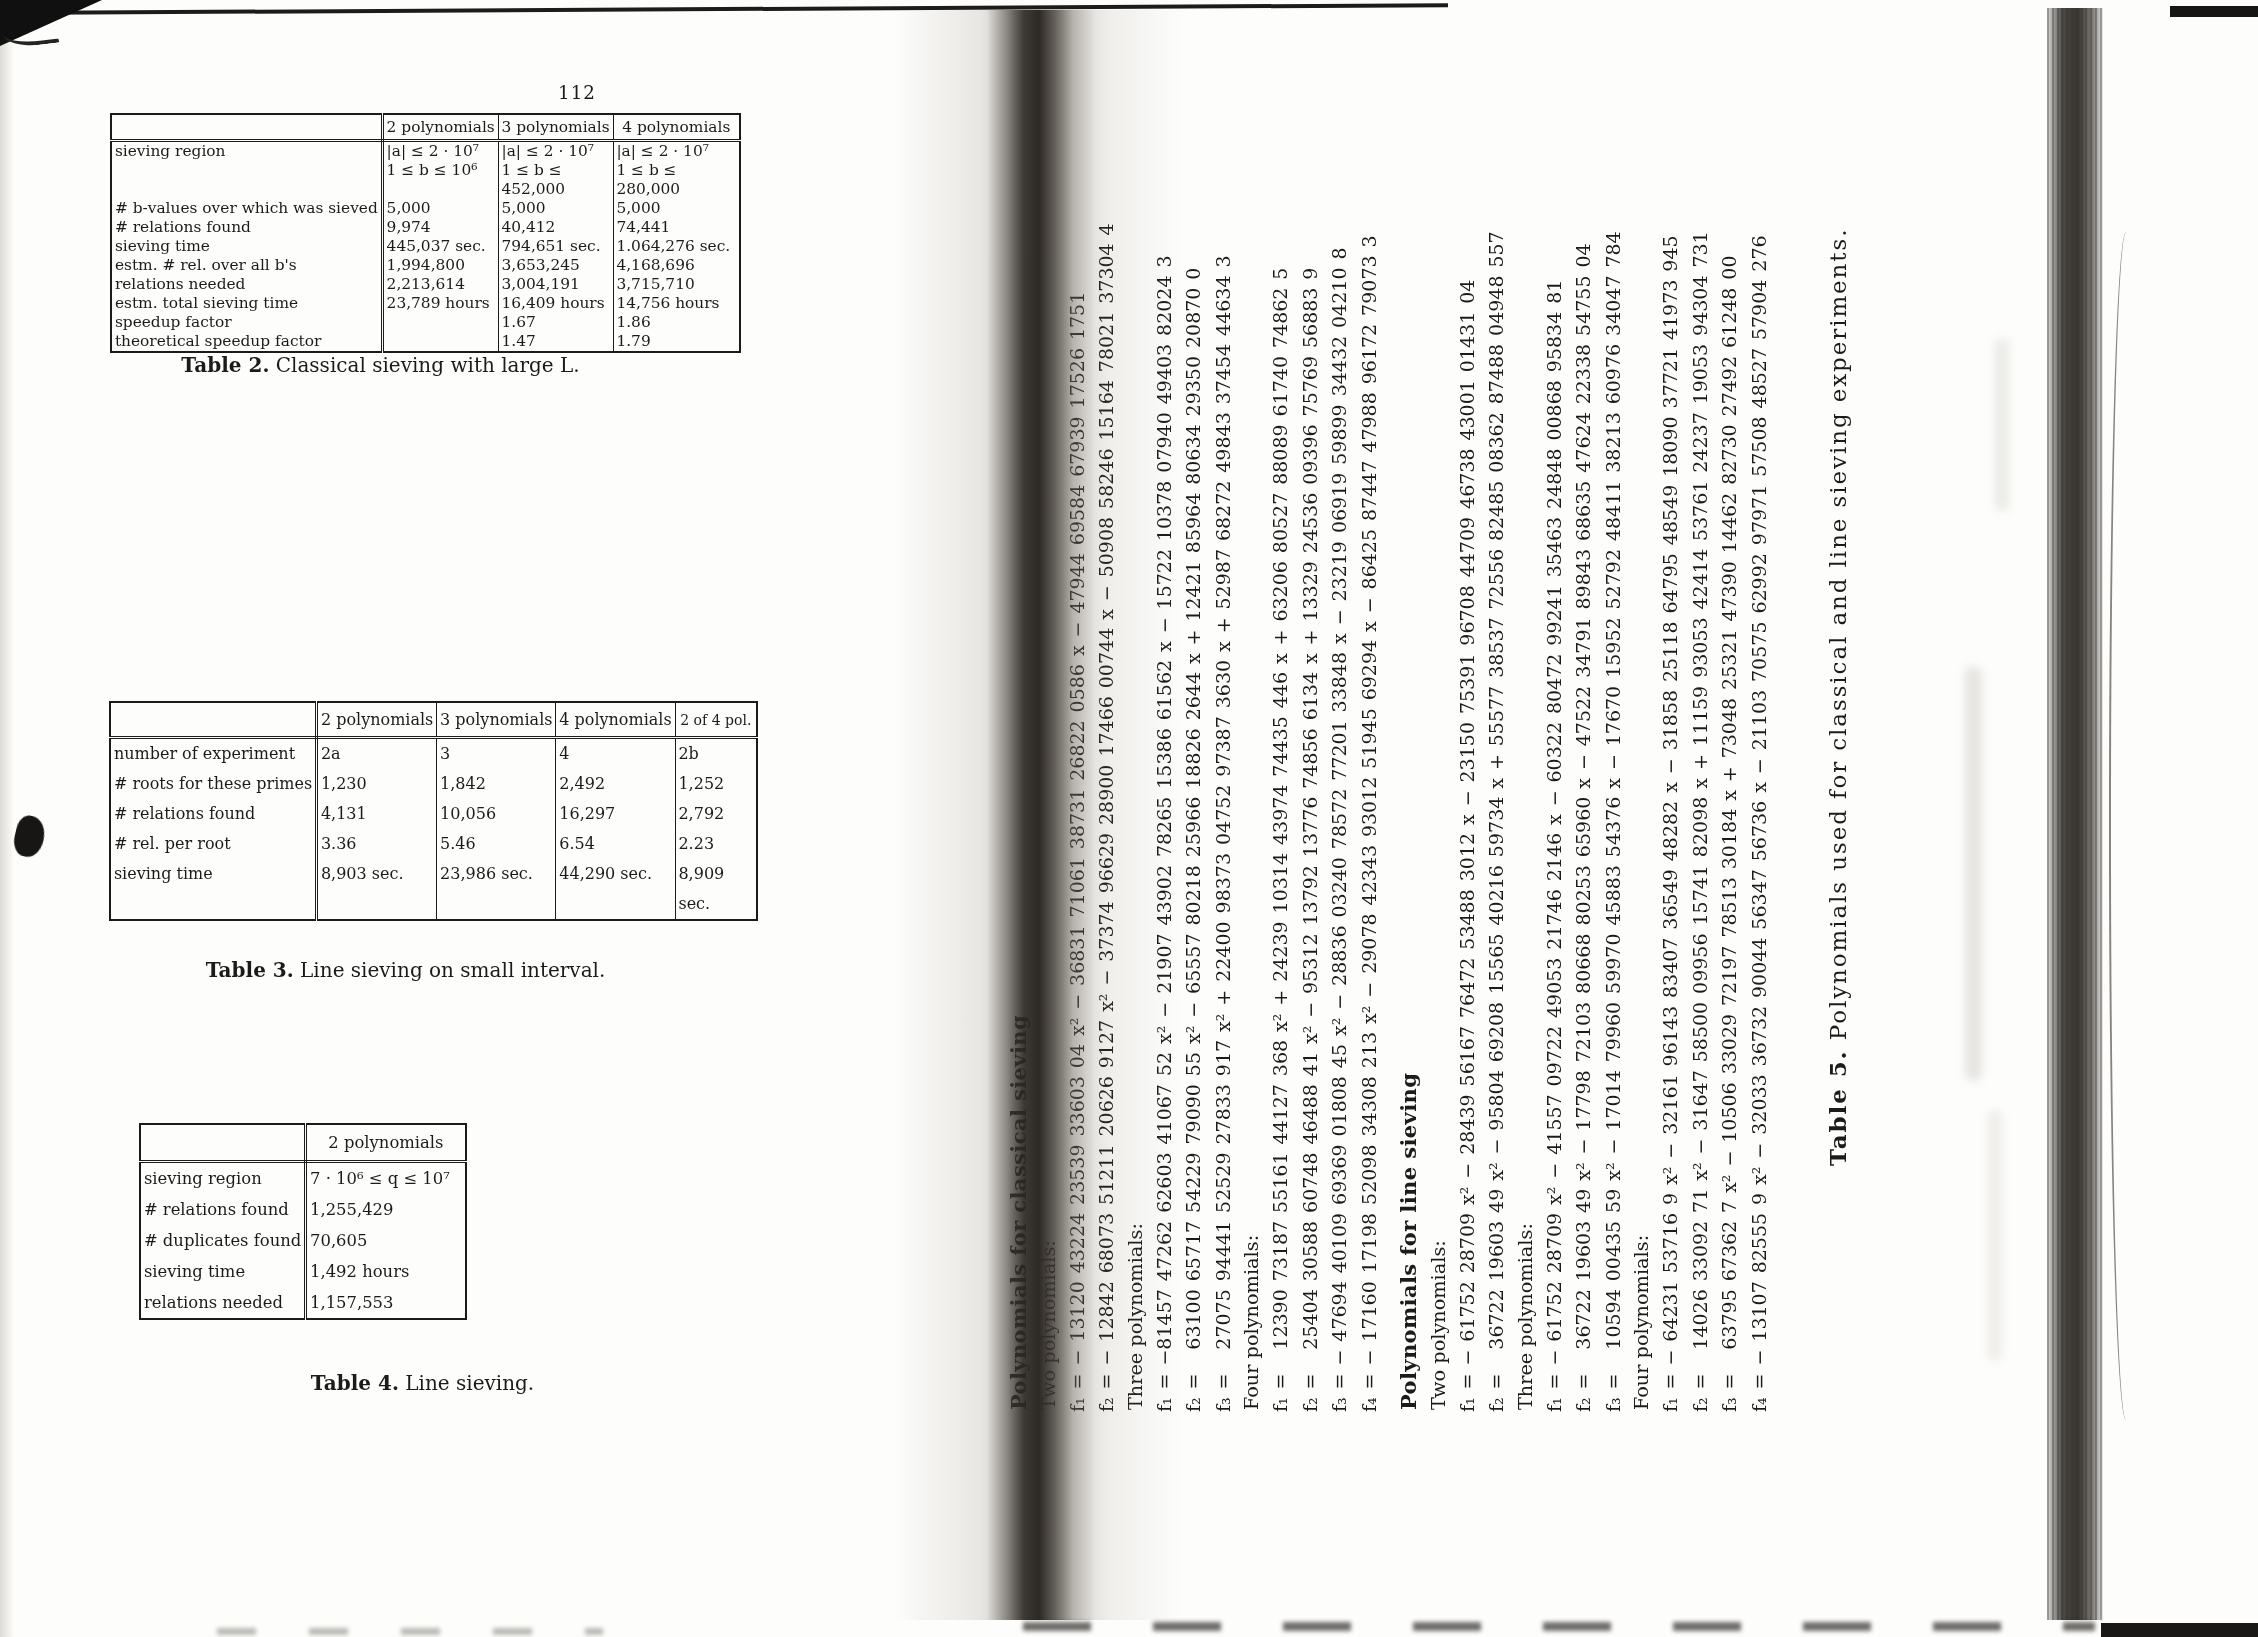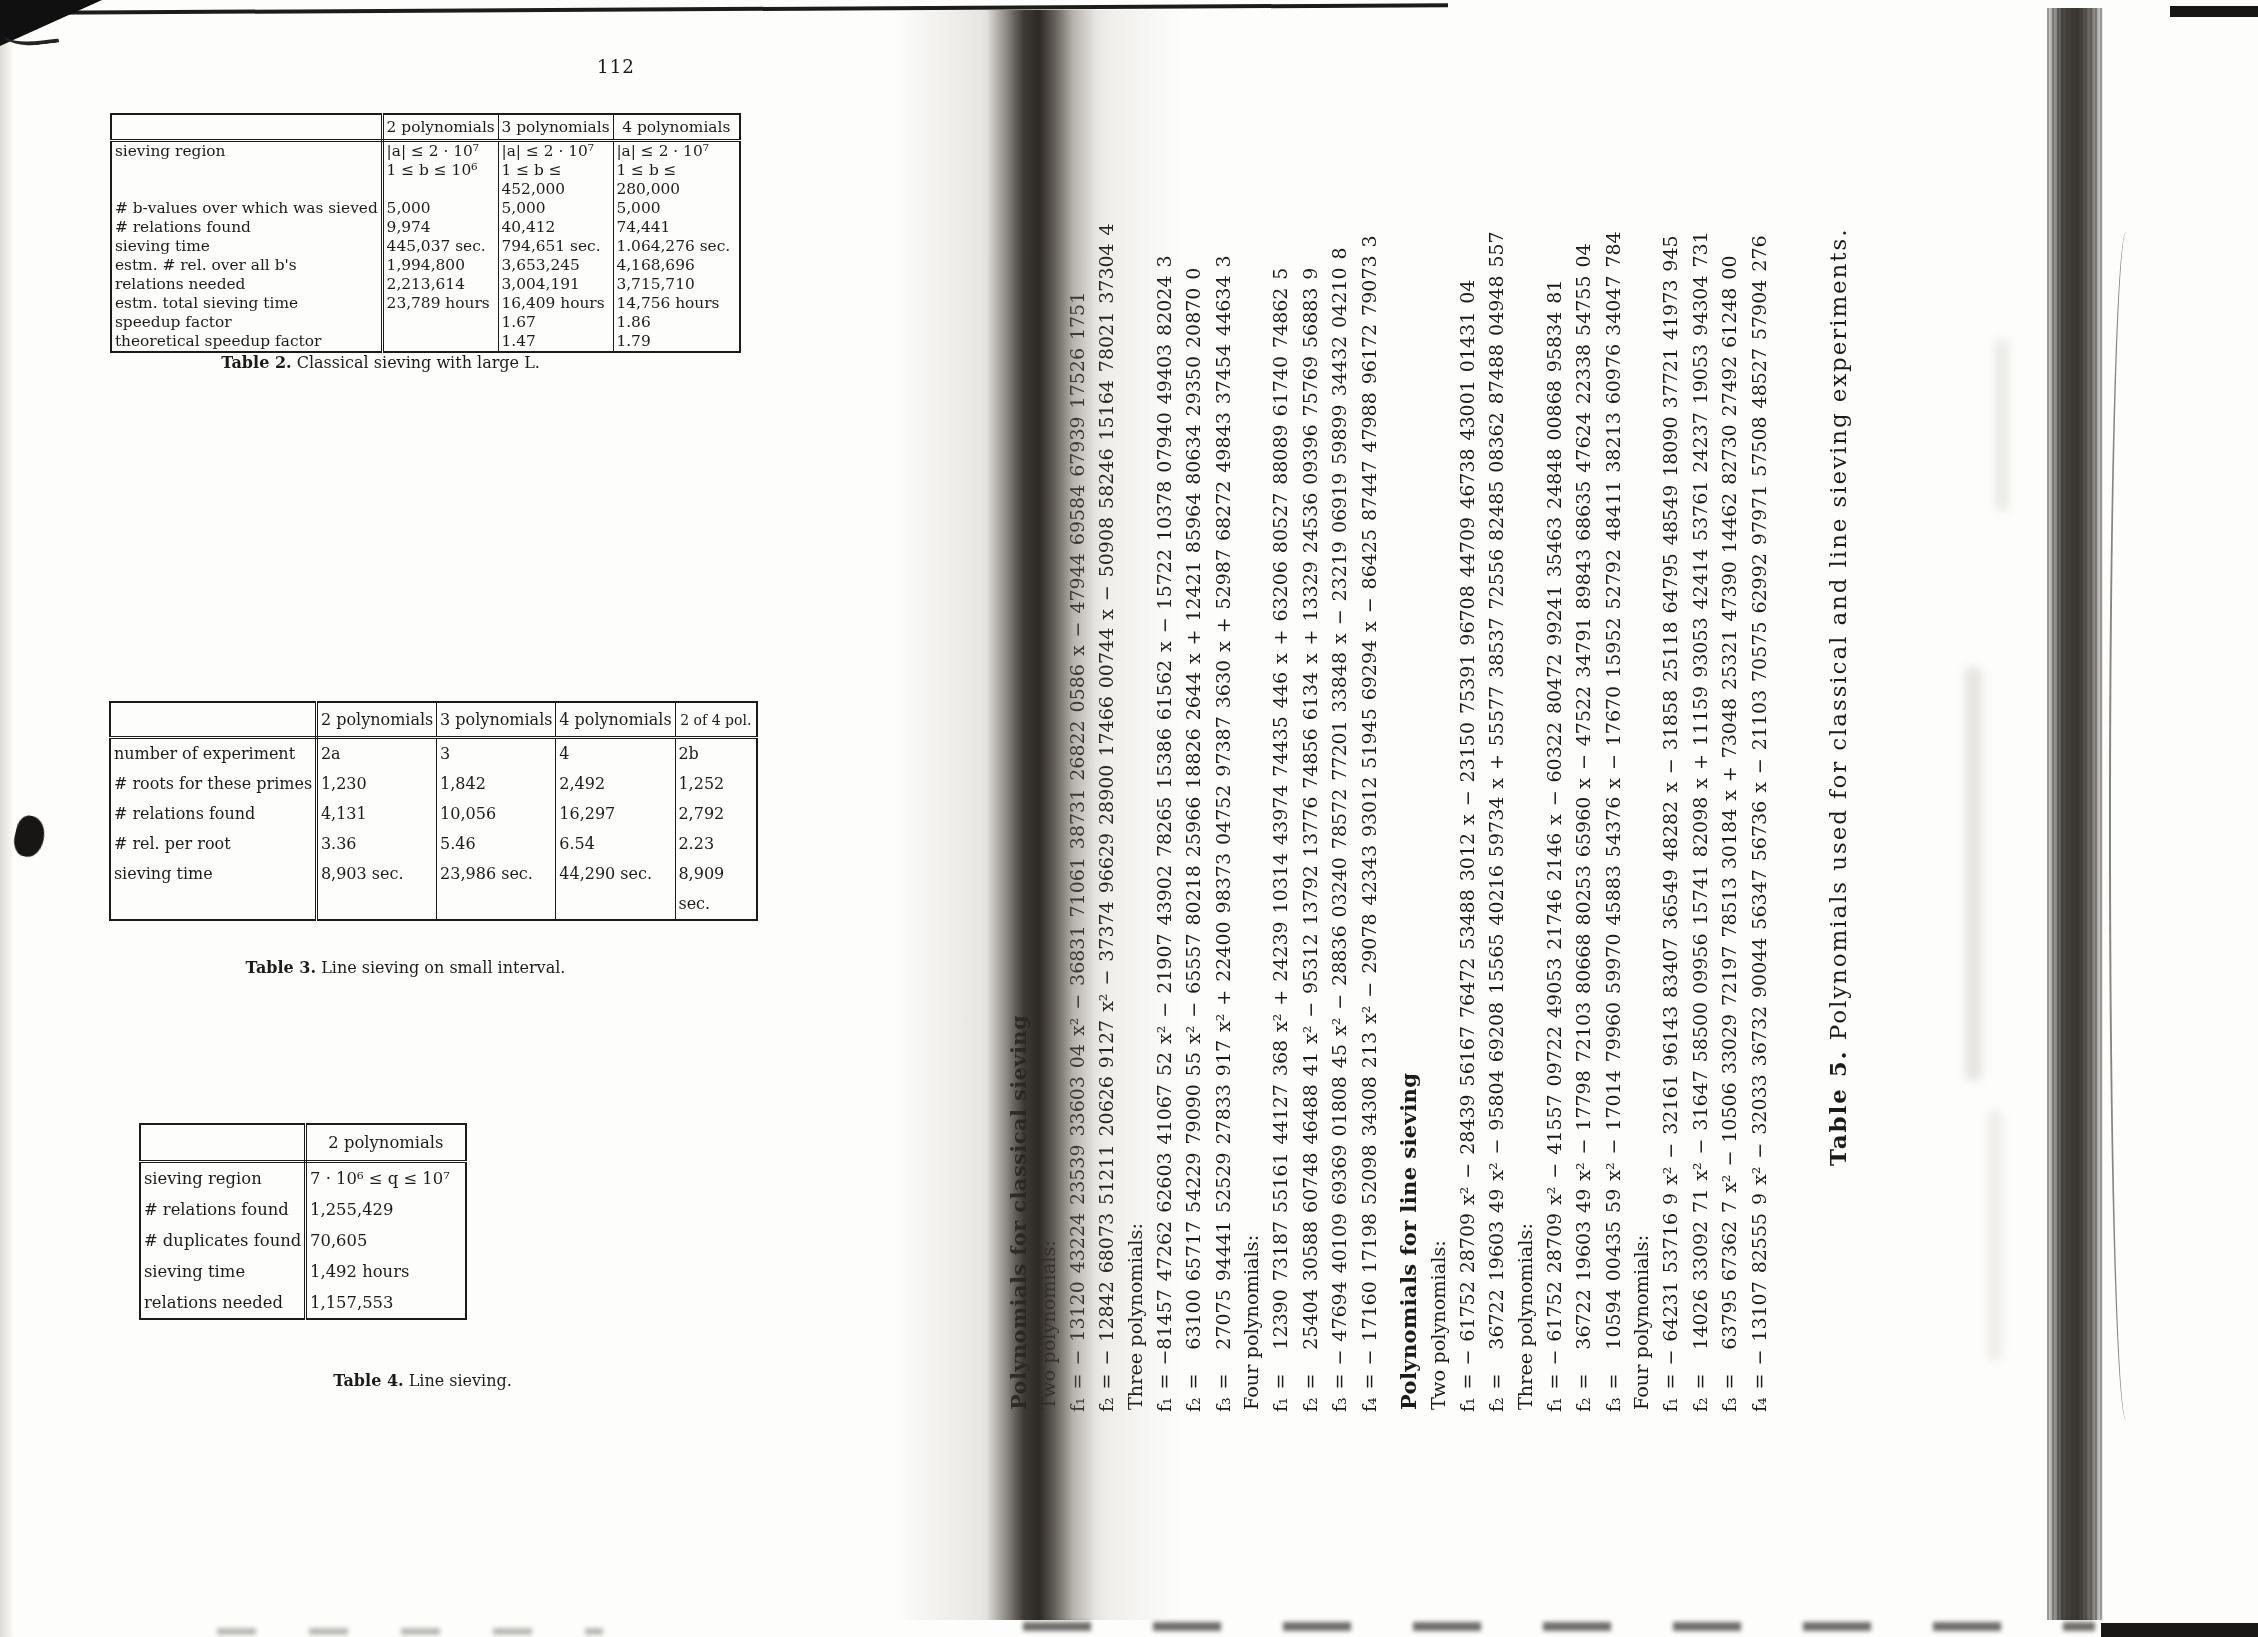--- a/index.html
+++ b/index.html
@@ -1,20 +1,20 @@
 <!DOCTYPE html>
 <html><head>
 <meta charset="utf-8">
 <style>
   html,body{margin:0;padding:0;background:#ffffff;}
   .canvas{position:relative;width:2258px;height:1638px;background:#fdfdfb;overflow:hidden;
           font-family:"DejaVu Serif",serif;color:#1b1b1b;}
   
   .page{position:absolute;top:0;bottom:0;background:transparent;}
-  .pagenum{position:absolute;font-size:18.3px;letter-spacing:1px;text-align:right;width:77px;}
+  .pagenum{position:absolute;font-size:18.3px;letter-spacing:1px;text-align:left;width:77px;margin-top:26px;}
   #pn-112{left:558px;top:56px;}
   
   .mount{position:absolute;padding-left:22px;}
   #mount-t2{left:88px;top:113px;}
   #mount-t3{left:87px;top:701px;}
   #mount-t4{left:117px;top:1123px;}
   table.sct{border-collapse:collapse;table-layout:fixed;border:2.9px solid #1b1b1b;}
   .sct th,.sct td{font-weight:normal;padding:0 2.9px;white-space:pre-line;}
   .sct th{white-space:nowrap;}
   .sct thead th{border-bottom:3.9px double #1b1b1b;text-align:center;}
@@ -23,21 +23,21 @@
   .sct .lblcol{text-align:left;border-right:3.9px double #1b1b1b;}
   .sct td{text-align:left;}
   .sct tbody th,.sct tbody td{vertical-align:top;}
   table.t2{font-size:15.4px;line-height:19px;}
   .t2 thead th{height:24px;}
   table.t3{font-size:16px;line-height:30px;}
   .t3 thead th{height:33px;}
   .t3 thead th:last-child{font-size:14px;}
   table.t4{font-size:16.4px;line-height:31px;}
   .t4 thead th{height:35px;}
-  .caption{position:absolute;font-size:16px;text-align:center;}
+  .caption{position:absolute;font-size:20px;text-align:center;}
   .cap-b{font-weight:bold;}
   #cap-t2{left:88px;width:585px;top:353px;}
   #cap-t3{left:111px;width:589px;top:958px;}
   #cap-t4{left:128px;width:589px;top:1371px;}
   
   #t5-wrap{position:absolute;left:1004px;top:122px;width:911px;height:1280px;}
   #t5-rot{width:1280px;height:911px;transform-origin:0 0;
           transform:translateY(1280px) rotate(-90deg);}
   .t5-heading{font-weight:bold;font-size:21px;line-height:29px;margin:9.7px 0 2.9px 1.9px;letter-spacing:0.4px;white-space:pre;}
   .t5-sub{font-size:19.3px;line-height:26px;margin:1px 0 1px 1.9px;white-space:pre;}

